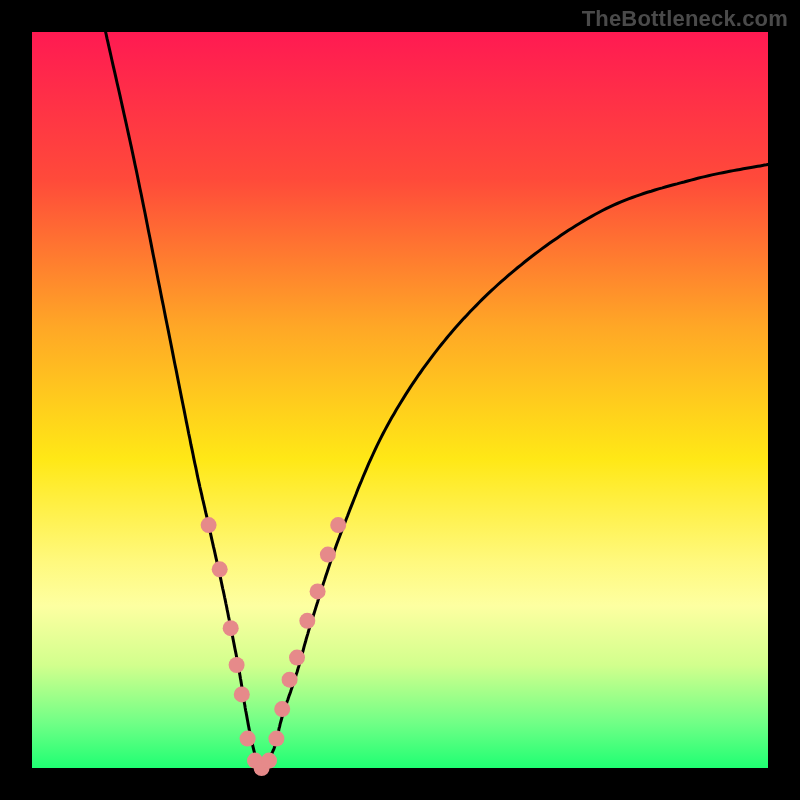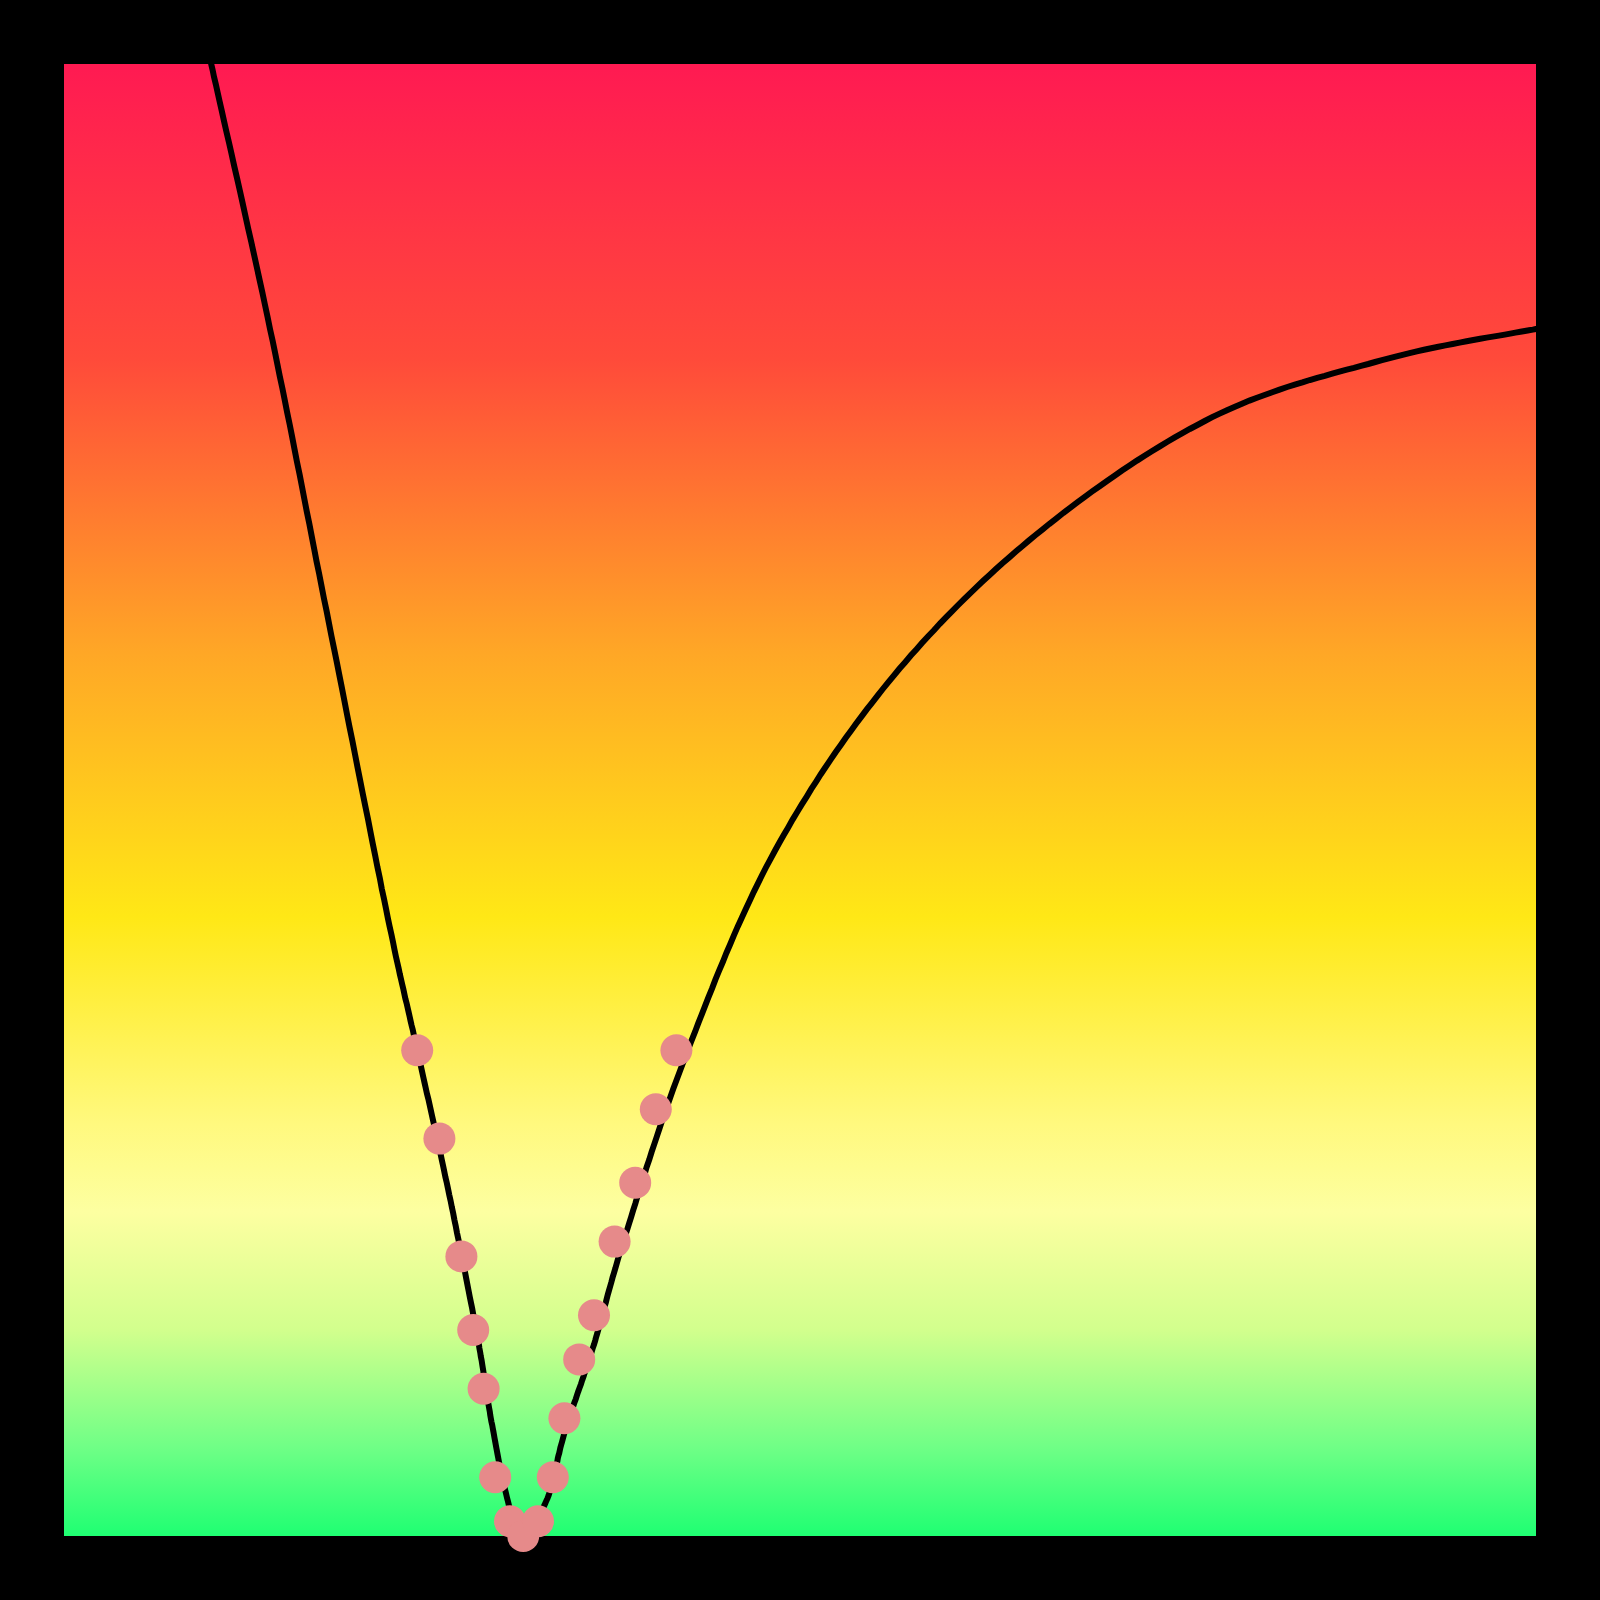--- a/index.html
+++ b/index.html
@@ -29,20 +29,21 @@
   svg {
     position: absolute;
     top: 0;
     left: 0;
   }
 </style>
 </head>
 <body>
 
 <div class="frame">
+  <div class="watermark">TheBottleneck.com</div>
 
   <svg id="chart-svg" width="800" height="800" viewBox="0 0 800 800">
     <defs>
       <linearGradient id="bg-grad" x1="0" y1="0" x2="0" y2="1">
           <stop offset="0%" stop-color="#ff1a52"></stop>
           <stop offset="20%" stop-color="#ff4a3a"></stop>
           <stop offset="40%" stop-color="#ffa726"></stop>
           <stop offset="57.99999999999999%" stop-color="#ffe816"></stop>
           <stop offset="72%" stop-color="#fff97e"></stop>
           <stop offset="78%" stop-color="#fdffa1"></stop>

